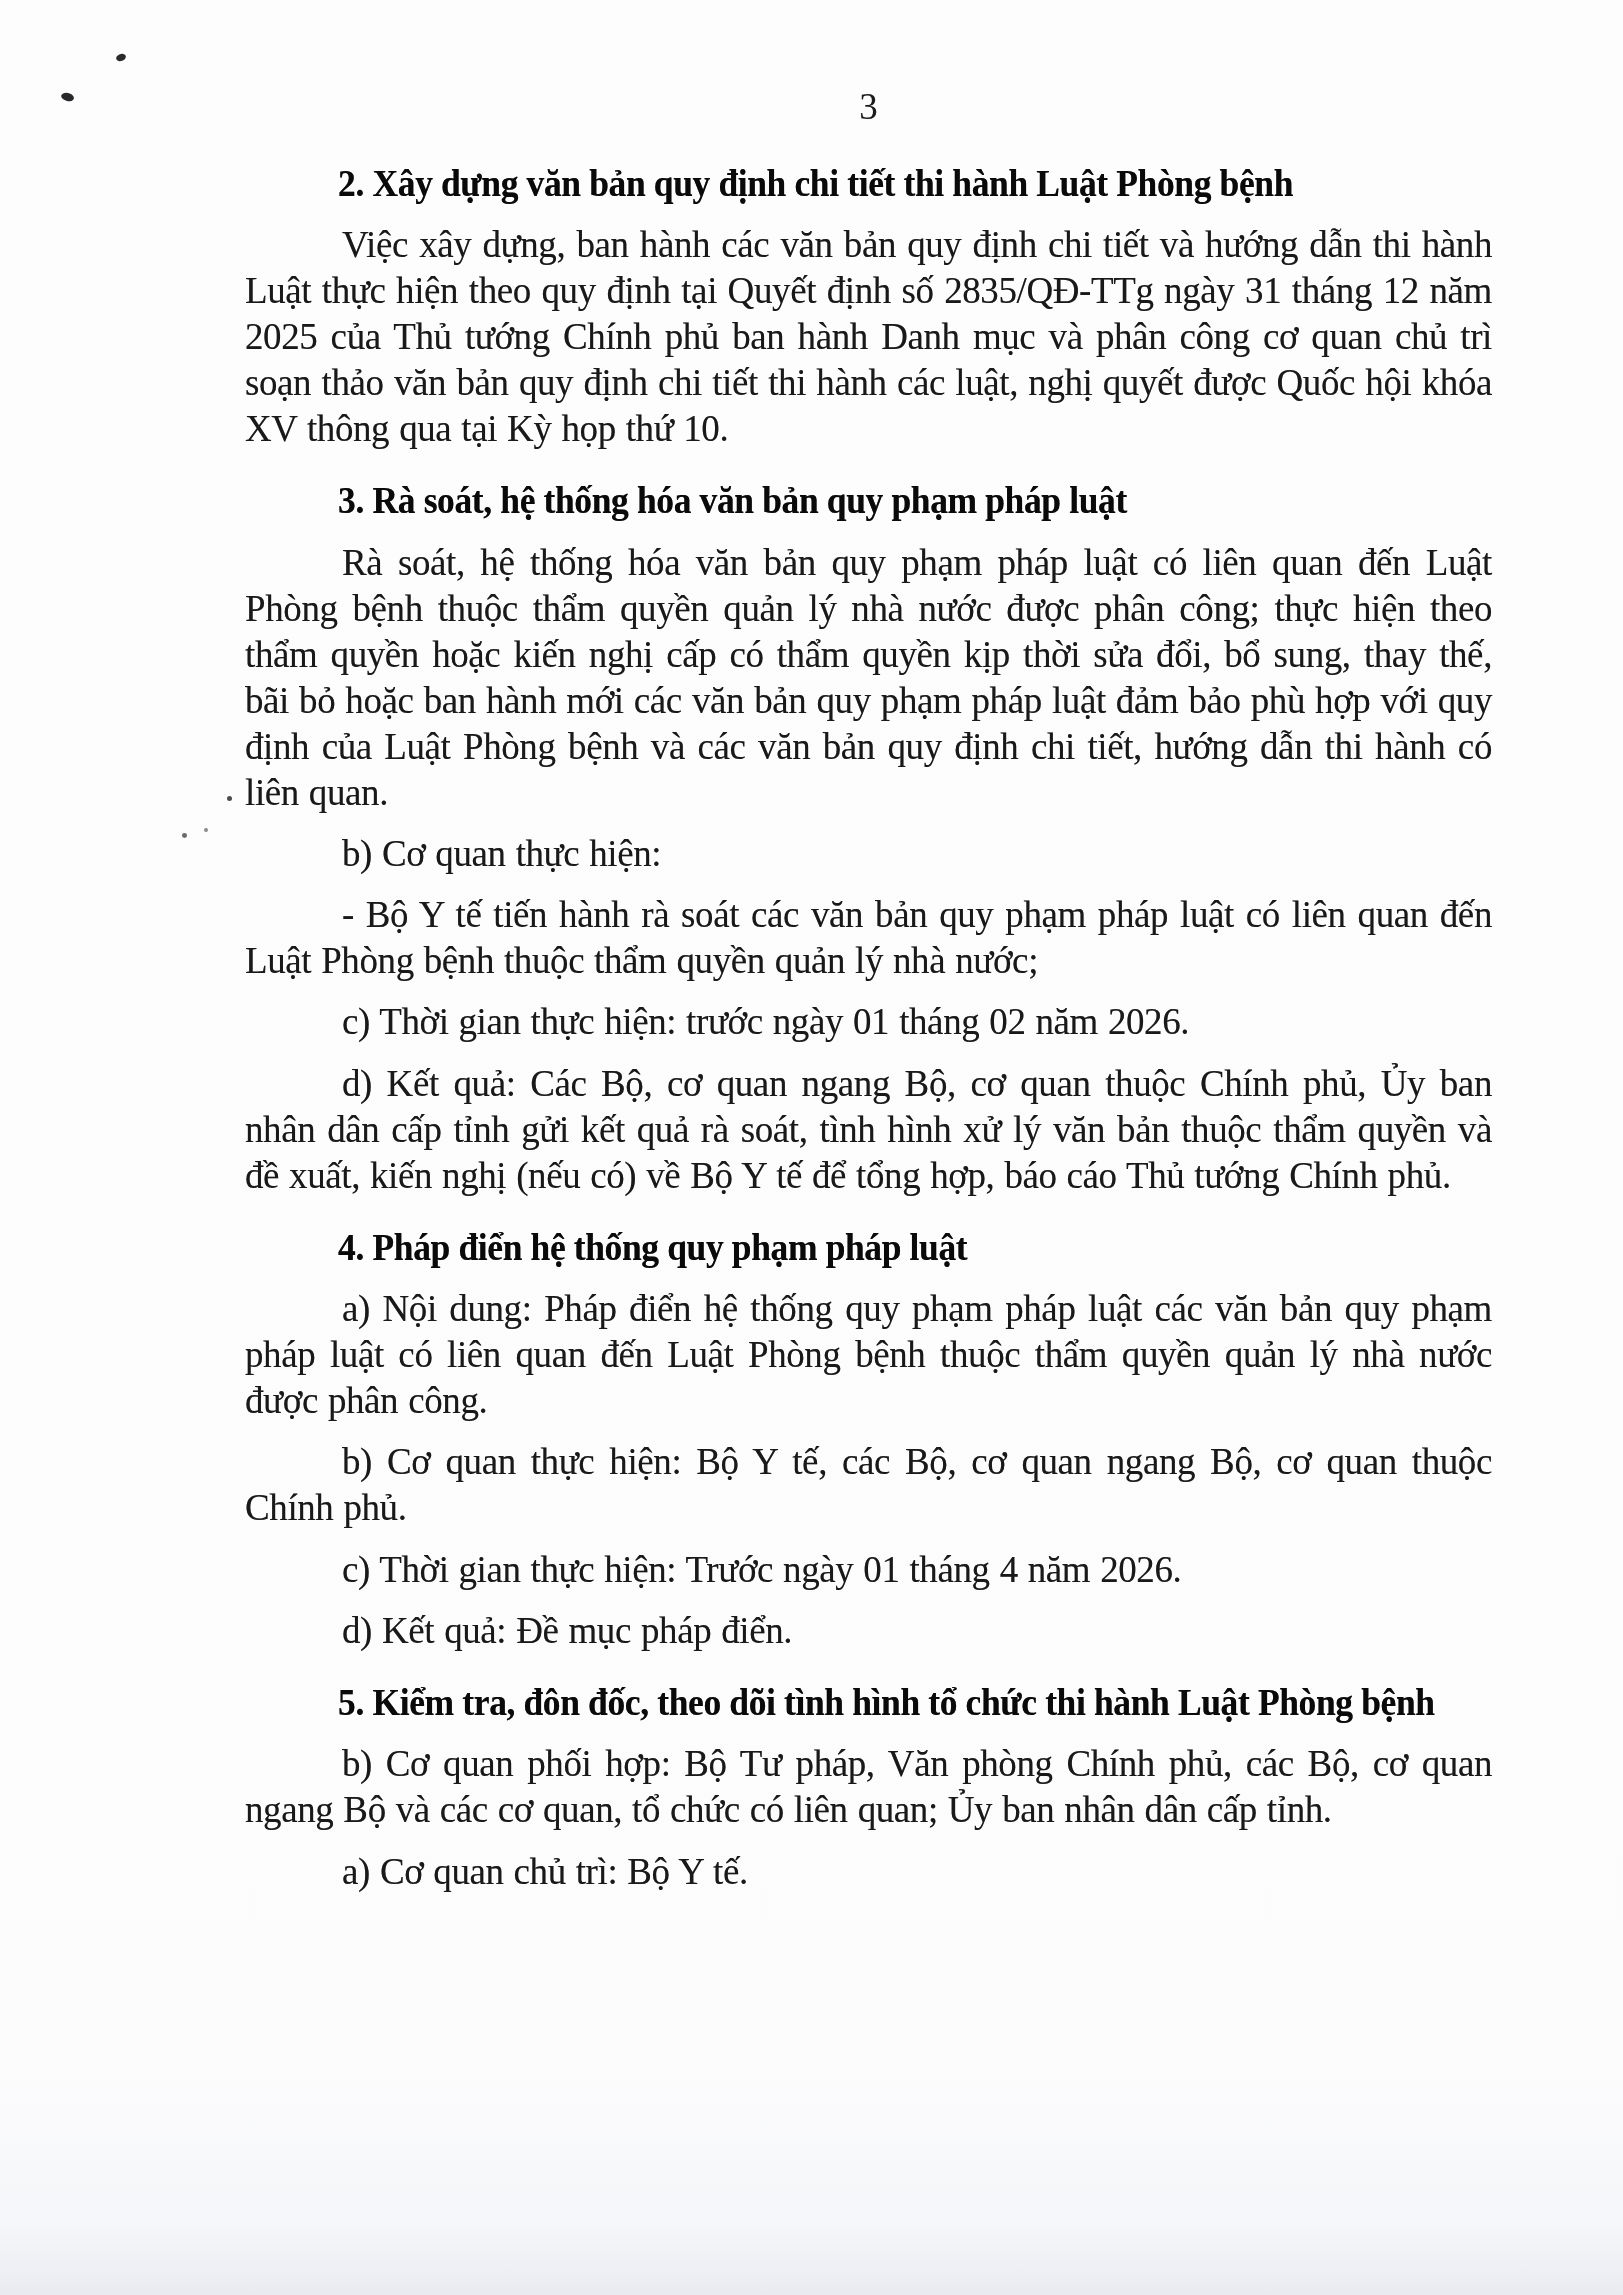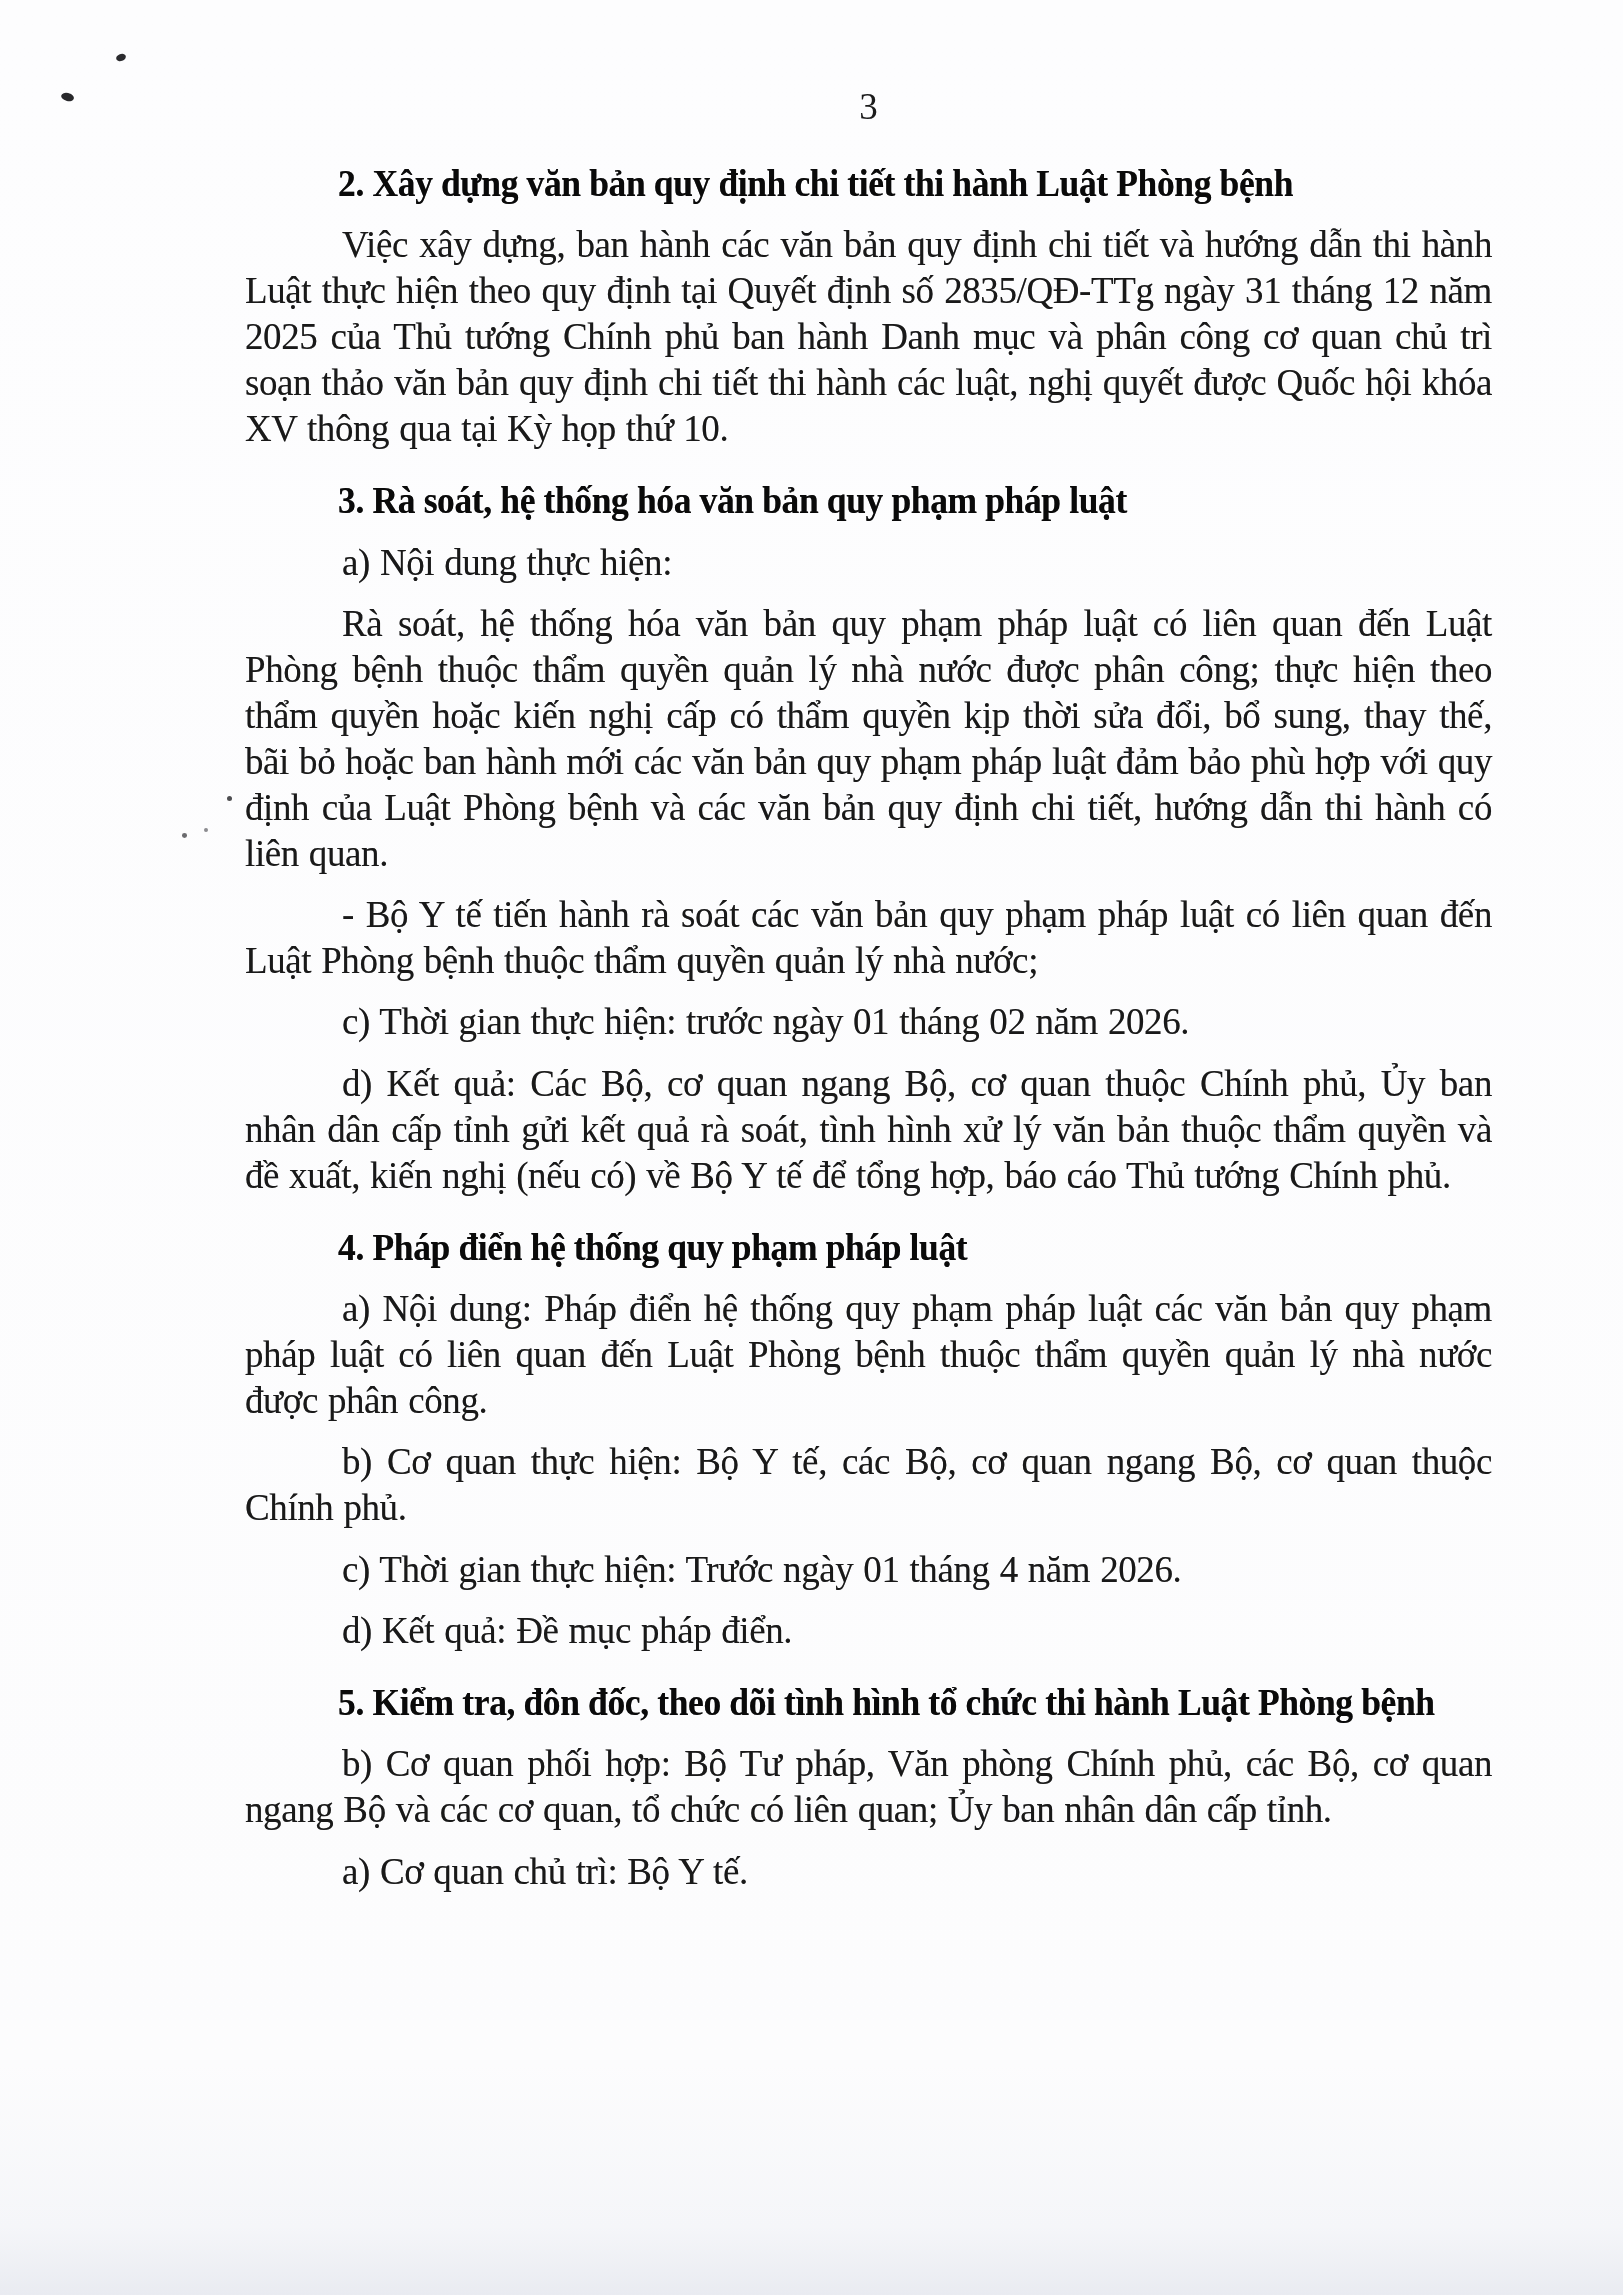--- a/index.html
+++ b/index.html
@@ -73,22 +73,22 @@
   <span class="speck speck-3"></span>
   <span class="speck speck-4"></span>
   <span class="speck speck-5"></span>
 
   <div class="pageno">3</div>
 
   <div class="hd">2. Xây dựng văn bản quy định chi tiết thi hành Luật Phòng bệnh</div>
   <p class="para">Việc xây dựng, ban hành các văn bản quy định chi tiết và hướng dẫn thi hành Luật thực hiện theo quy định tại Quyết định số 2835/QĐ-TTg ngày 31 tháng 12 năm 2025 của Thủ tướng Chính phủ ban hành Danh mục và phân công cơ quan chủ trì soạn thảo văn bản quy định chi tiết thi hành các luật, nghị quyết được Quốc hội khóa XV thông qua tại Kỳ họp thứ 10.</p>
 
   <div class="hd">3. Rà soát, hệ thống hóa văn bản quy phạm pháp luật</div>
-  <p class="para">a) Nội dung thực hiện:</p>
   <p class="para">Rà soát, hệ thống hóa văn bản quy phạm pháp luật có liên quan đến Luật Phòng bệnh thuộc thẩm quyền quản lý nhà nước được phân công; thực hiện theo thẩm quyền hoặc kiến nghị cấp có thẩm quyền kịp thời sửa đổi, bổ sung, thay thế, bãi bỏ hoặc ban hành mới các văn bản quy phạm pháp luật đảm bảo phù hợp với quy định của Luật Phòng bệnh và các văn bản quy định chi tiết, hướng dẫn thi hành có liên quan.</p>
+  <p class="para">b) Cơ quan thực hiện:</p>
   <p class="para">- Bộ Y tế tiến hành rà soát các văn bản quy phạm pháp luật có liên quan đến Luật Phòng bệnh thuộc thẩm quyền quản lý nhà nước;</p>
   <p class="para">c) Thời gian thực hiện: trước ngày 01 tháng 02 năm 2026.</p>
   <p class="para">d) Kết quả: Các Bộ, cơ quan ngang Bộ, cơ quan thuộc Chính phủ, Ủy ban nhân dân cấp tỉnh gửi kết quả rà soát, tình hình xử lý văn bản thuộc thẩm quyền và đề xuất, kiến nghị (nếu có) về Bộ Y tế để tổng hợp, báo cáo Thủ tướng Chính phủ.</p>
 
   <div class="hd">4. Pháp điển hệ thống quy phạm pháp luật</div>
   <p class="para">a) Nội dung: Pháp điển hệ thống quy phạm pháp luật các văn bản quy phạm pháp luật có liên quan đến Luật Phòng bệnh thuộc thẩm quyền quản lý nhà nước được phân công.</p>
   <p class="para">b) Cơ quan thực hiện: Bộ Y tế, các Bộ, cơ quan ngang Bộ, cơ quan thuộc Chính phủ.</p>
   <p class="para">c) Thời gian thực hiện: Trước ngày 01 tháng 4 năm 2026.</p>
   <p class="para">d) Kết quả: Đề mục pháp điển.</p>
 

